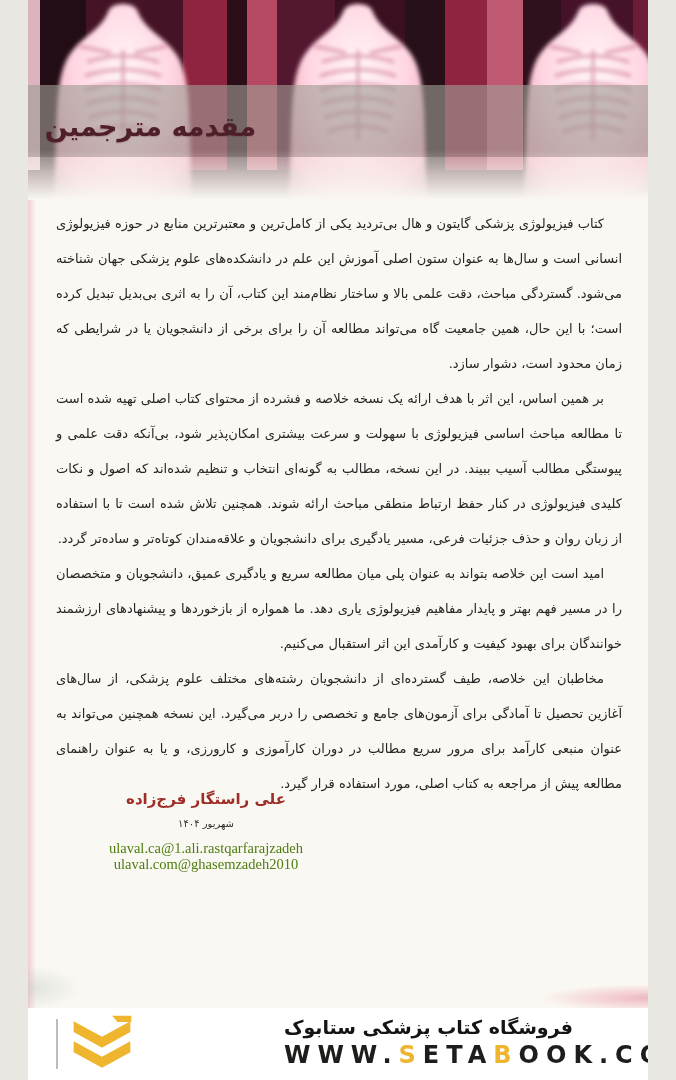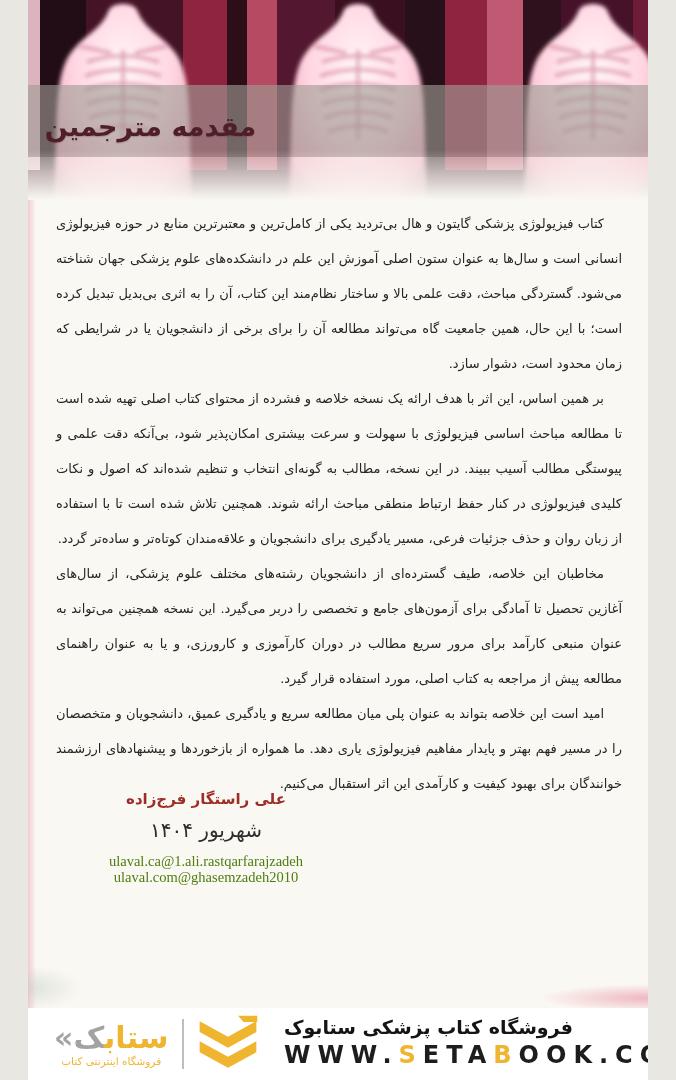--- a/index.html
+++ b/index.html
@@ -21,21 +21,21 @@
   
   .content {
     position:absolute; top:198px; right:26px; left:28px;
     direction:rtl; text-align:justify;
     font-size:13px; line-height:35px; color:var(--body-text,#262626);margin-top:8px;
   }
   .content p { margin:0; text-indent:18px; }
   
   .signature { position:absolute; top:786px; left:68px; width:220px; text-align:center; direction:rtl; }
   .sig-name { font-size:15px; font-weight:bold; line-height:27px; color:var(--translator-name-red,#9f2d27); }
-  .sig-date { font-size:20px; color:#2d2d2d; margin-top:5px; }
+  .sig-date { font-size:10px; color:#2d2d2d; margin-top:5px; }
   .sig-emails { direction:ltr; margin-top:11px; font-family:"Liberation Serif", serif; font-size:14.5px; line-height:16px; color:#4d7c0f; }
   
   .edge-pink-left { position:absolute; left:0; top:200px; width:8px; height:810px;
     background:linear-gradient(to right, rgba(236,168,184,.55), rgba(236,168,184,0)); pointer-events:none; }
   .smudge-right { position:absolute; right:0; top:984px; width:110px; height:28px;
     background:radial-gradient(ellipse at right center, rgba(233,148,166,.65), rgba(233,148,166,0) 70%); pointer-events:none; }
   .smudge-left-low { position:absolute; left:0; top:966px; width:52px; height:44px;
     background:radial-gradient(ellipse at left center, rgba(193,203,196,.5), rgba(193,203,196,0) 72%); pointer-events:none; }
   
   .footer { position:absolute; left:0; bottom:0; width:676px; height:72px; background:var(--footer-background,#ffffff); }
@@ -110,45 +110,39 @@
       <rect x="0" y="85" width="676" height="72" fill="#a09c94" opacity="0.62"></rect>
       <rect x="0" y="150" width="676" height="50" fill="url(#fade)"></rect>
       <rect x="0" y="157" width="676" height="43" fill="#faf8f2" opacity="0.5"></rect>
     </svg>
     <div class="page-title">مقدمه مترجمین</div>
   </div>
 
   <div class="content">
     <p>کتاب فیزیولوژی پزشکی گایتون و هال بی‌تردید یکی از کامل‌ترین و معتبرترین منابع در حوزه فیزیولوژی انسانی است و سال‌ها به عنوان ستون اصلی آموزش این علم در دانشکده‌های علوم پزشکی جهان شناخته می‌شود. گستردگی مباحث، دقت علمی بالا و ساختار نظام‌مند این کتاب، آن را به اثری بی‌بدیل تبدیل کرده است؛ با این حال، همین جامعیت گاه می‌تواند مطالعه آن را برای برخی از دانشجویان یا در شرایطی که زمان محدود است، دشوار سازد.</p>
     <p>بر همین اساس، این اثر با هدف ارائه یک نسخه خلاصه و فشرده از محتوای کتاب اصلی تهیه شده است تا مطالعه مباحث اساسی فیزیولوژی با سهولت و سرعت بیشتری امکان‌پذیر شود، بی‌آنکه دقت علمی و پیوستگی مطالب آسیب ببیند. در این نسخه، مطالب به گونه‌ای انتخاب و تنظیم شده‌اند که اصول و نکات کلیدی فیزیولوژی در کنار حفظ ارتباط منطقی مباحث ارائه شوند. همچنین تلاش شده است تا با استفاده از زبان روان و حذف جزئیات فرعی، مسیر یادگیری برای دانشجویان و علاقه‌مندان کوتاه‌تر و ساده‌تر گردد.</p>
+    <p>امید است این خلاصه بتواند به عنوان پلی میان مطالعه سریع و یادگیری عمیق، دانشجویان و متخصصان را در مسیر فهم بهتر و پایدار مفاهیم فیزیولوژی یاری دهد. ما همواره از بازخوردها و پیشنهادهای ارزشمند خوانندگان برای بهبود کیفیت و کارآمدی این اثر استقبال می‌کنیم.</p>
     <p>مخاطبان این خلاصه، طیف گسترده‌ای از دانشجویان رشته‌های مختلف علوم پزشکی، از سال‌های آغازین تحصیل تا آمادگی برای آزمون‌های جامع و تخصصی را دربر می‌گیرد. این نسخه همچنین می‌تواند به عنوان منبعی کارآمد برای مرور سریع مطالب در دوران کارآموزی و کارورزی، و یا به عنوان راهنمای مطالعه پیش از مراجعه به کتاب اصلی، مورد استفاده قرار گیرد.</p>
-    <p>امید است این خلاصه بتواند به عنوان پلی میان مطالعه سریع و یادگیری عمیق، دانشجویان و متخصصان را در مسیر فهم بهتر و پایدار مفاهیم فیزیولوژی یاری دهد. ما همواره از بازخوردها و پیشنهادهای ارزشمند خوانندگان برای بهبود کیفیت و کارآمدی این اثر استقبال می‌کنیم.</p>
   </div>
 
   <div class="signature">
     <div class="sig-name">علی راستگار فرج‌زاده</div>
     <div class="sig-date">شهریور ۱۴۰۴</div>
     <div class="sig-emails">
       <div>ulaval.ca@1.ali.rastqarfarajzadeh</div>
       <div>ulaval.com@ghasemzadeh2010</div>
     </div>
   </div>
 
   <div class="edge-pink-left"></div>
   <div class="smudge-right"></div>
   <div class="smudge-left-low"></div>
 
   <div class="footer">
     <div class="brand">
-      <div class="wordmark-block">
-        <div class="wordmark">
-          <span class="wm-yellow">ستاب</span><span class="wm-grey">ک</span><span class="wm-chevron" dir="ltr">«</span>
-        </div>
-        <div class="tagline">فروشگاه اینترنتی کتاب</div>
-      </div>
       <div class="logo-divider"></div>
       <svg class="emblem" width="64" height="58" viewBox="0 0 70 62" aria-hidden="true">
         <path d="M46,0 L67,0 L67,7 L52,7 Z" fill="var(--brand-yellow,#f0b52f)"></path>
         <path d="M4,6 L35,23 L66,6 L66,18 L35,35 L4,18 Z" fill="var(--brand-yellow,#f0b52f)"></path>
         <path d="M4,28 L35,45 L66,28 L66,40 L35,57 L4,40 Z" fill="var(--brand-yellow,#f0b52f)"></path>
       </svg>
     </div>
     <div class="footer-info">
       <div class="store-fa">فروشگاه کتاب پزشکی ستابوک</div>
       <div class="site" dir="ltr">

